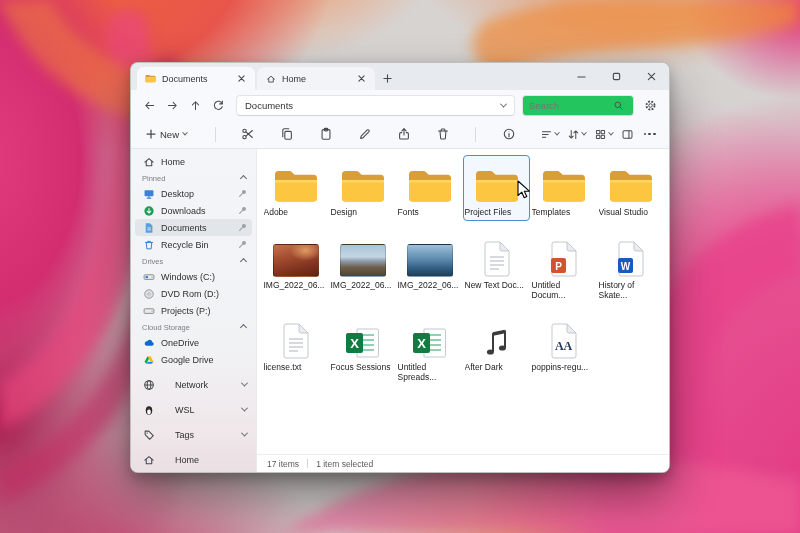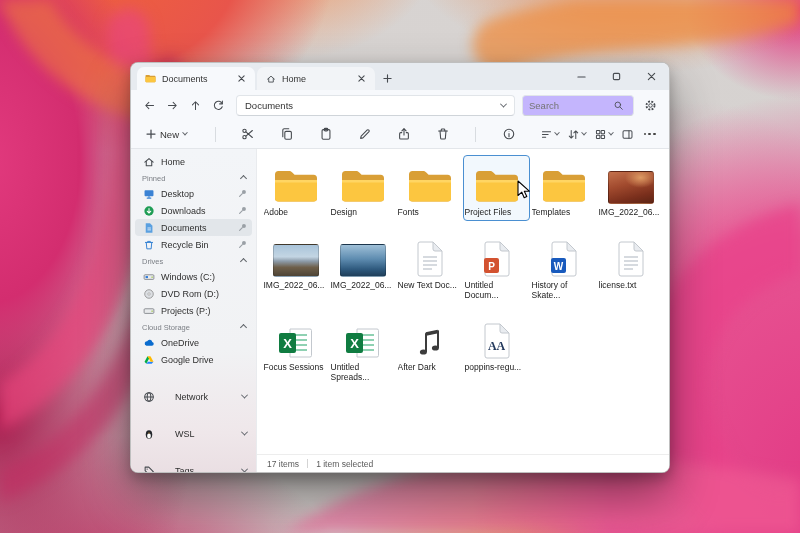--- a/index.html
+++ b/index.html
@@ -40,21 +40,21 @@
   .newtab-btn { margin:0 0 5px 6px; }
   .wincontrols { margin-left:auto; display:flex; height:100%; }
   .winbtn { width:35px; display:flex; align-items:center; justify-content:center; }
 
   
   .navbar { height:30px; background:#f7f9fc; display:flex; align-items:center; padding:0 8px; gap:2px; flex:0 0 auto; }
   .navbtn { width:21px; height:21px; display:flex; align-items:center; justify-content:center; border-radius:4px; }
   .addressbar { flex:1; height:21px; margin:0 5px; background:#fff; border:1px solid #e1e5e9; border-bottom-color:#cfd4d9;
     border-radius:4px; display:flex; align-items:center; padding:0 8px; font-size:9.5px; color:#333; }
   .addressbar .endchev { margin-left:auto; }
-  .searchbar { width:112px; height:21px; background:#c4b5fd; border:1px solid #e1e5e9; border-bottom-color:#cfd4d9;
+  .searchbar { width:112px; height:21px; background:#22c55e; border:1px solid #e1e5e9; border-bottom-color:#cfd4d9;
     border-radius:4px; display:flex; align-items:center; padding:0 6px; margin-right:4px; }
   .searchbar input { border:none; outline:none; width:84px; font-size:9.5px; color:#555; font-family:"Liberation Sans",sans-serif; background:transparent; }
 
   
   .cmdbar { height:29px; background:#f7f9fc; border-bottom:1px solid #e3e6ea; display:flex; align-items:center;
     padding:0 8px; gap:16px; flex:0 0 auto; }
   .newbtn { display:flex; align-items:center; gap:4px; font-size:9.5px; color:#333; padding:0 7px; height:22px; border-radius:4px; }
   .cmdicon { width:23px; height:22px; display:flex; align-items:center; justify-content:center; border-radius:4px; }
   .vdiv { width:1px; height:15px; background:#d8dce0; margin:0 5px; }
   .cmd-right { margin-left:auto; display:flex; align-items:center; }
@@ -63,21 +63,21 @@
   
   .bodyrow { flex:1; display:flex; min-height:0; }
   .sidebar { width:126px; flex:0 0 auto; border-right:1px solid #e9ebee; padding-top:4px; overflow:hidden;
     background:linear-gradient(180deg,#f3f5f8 0%, #f1f2f4 62%, #efe7ea 88%, #eadfe3 100%); }
   .sideitem { height:17px; display:flex; align-items:center; gap:6px; margin:0 4px; padding:0 5px 0 7px;
     border-radius:4px; font-size:9px; color:#2f2f2f; }
   .sideitem.selected { background:#e2e6ea; }
   .sideitem .grow { flex:1; overflow:hidden; white-space:nowrap; }
   .sideheader { height:14px; display:flex; align-items:center; font-size:7.5px; color:#7b7f85; padding:0 10px 0 11px; margin-top:1px; }
   .sideheader .grow { flex:1; }
-  .sect { margin-top:20px;gap:20px; }
+  .sect { margin-top:8px;gap:20px; }
   .icon12 { width:13px; height:13px; flex:0 0 auto; display:flex; align-items:center; justify-content:center; }
 
   
   .chev-d, .chev-u, .chev-s { width:5px; height:5px; border-right:1.1px solid #5f6368; border-bottom:1.1px solid #5f6368; display:inline-block; flex:0 0 auto; }
   .chev-d { transform:rotate(45deg) translate(-1px,-1px); }
   .chev-u { transform:rotate(-135deg); }
   .chev-s { width:4px; height:4px; transform:rotate(45deg) translate(-1px,-1px); }
   .dots { width:2.6px; height:2.6px; border-radius:50%; background:#444; position:relative; margin:0 6px; }
   .dots::before,.dots::after { content:""; position:absolute; top:0; width:2.6px; height:2.6px; border-radius:50%; background:#444; }
   .dots::before { left:-4.6px; } .dots::after { left:4.6px; }
@@ -521,20 +521,30 @@
         <div class="item">
           <div class="ibox">
               <svg width="46" height="36" viewBox="0 0 46 36">
                 <path d="M2 6.5 A3.5 3.5 0 0 1 5.5 3 H16 c1.1 0 2.2.45 3 1.25 L21.6 6.8 H40.5 A3.5 3.5 0 0 1 44 10.3 V30 a3.5 3.5 0 0 1 -3.5 3.5 H5.5 A3.5 3.5 0 0 1 2 30 Z" fill="#d99f36"></path>
                 <path d="M2 12 H44 V30 A3.5 3.5 0 0 1 40.5 33.5 H5.5 A3.5 3.5 0 0 1 2 30 Z" fill="#fcc640"></path>
                 <path d="M2 12 H44 V14.6 H2 Z" fill="#ffd563"></path>
               </svg>
             </div>
           <div class="flabel">Templates</div>
         </div>
+        <div class="item">
+          <div class="ibox">
+              <svg width="46" height="36" viewBox="0 0 46 36">
+                <path d="M2 6.5 A3.5 3.5 0 0 1 5.5 3 H16 c1.1 0 2.2.45 3 1.25 L21.6 6.8 H40.5 A3.5 3.5 0 0 1 44 10.3 V30 a3.5 3.5 0 0 1 -3.5 3.5 H5.5 A3.5 3.5 0 0 1 2 30 Z" fill="#d99f36"></path>
+                <path d="M2 12 H44 V30 A3.5 3.5 0 0 1 40.5 33.5 H5.5 A3.5 3.5 0 0 1 2 30 Z" fill="#fcc640"></path>
+                <path d="M2 12 H44 V14.6 H2 Z" fill="#ffd563"></path>
+              </svg>
+            </div>
+          <div class="flabel">Visual Studio</div>
+        </div>
 
         <div class="item">
           <div class="ibox">
               <div class="thumb red"></div>
             </div>
           <div class="flabel">IMG_2022_06...</div>
         </div>
         <div class="item">
           <div class="ibox">
               <div class="thumb mtn"></div>

